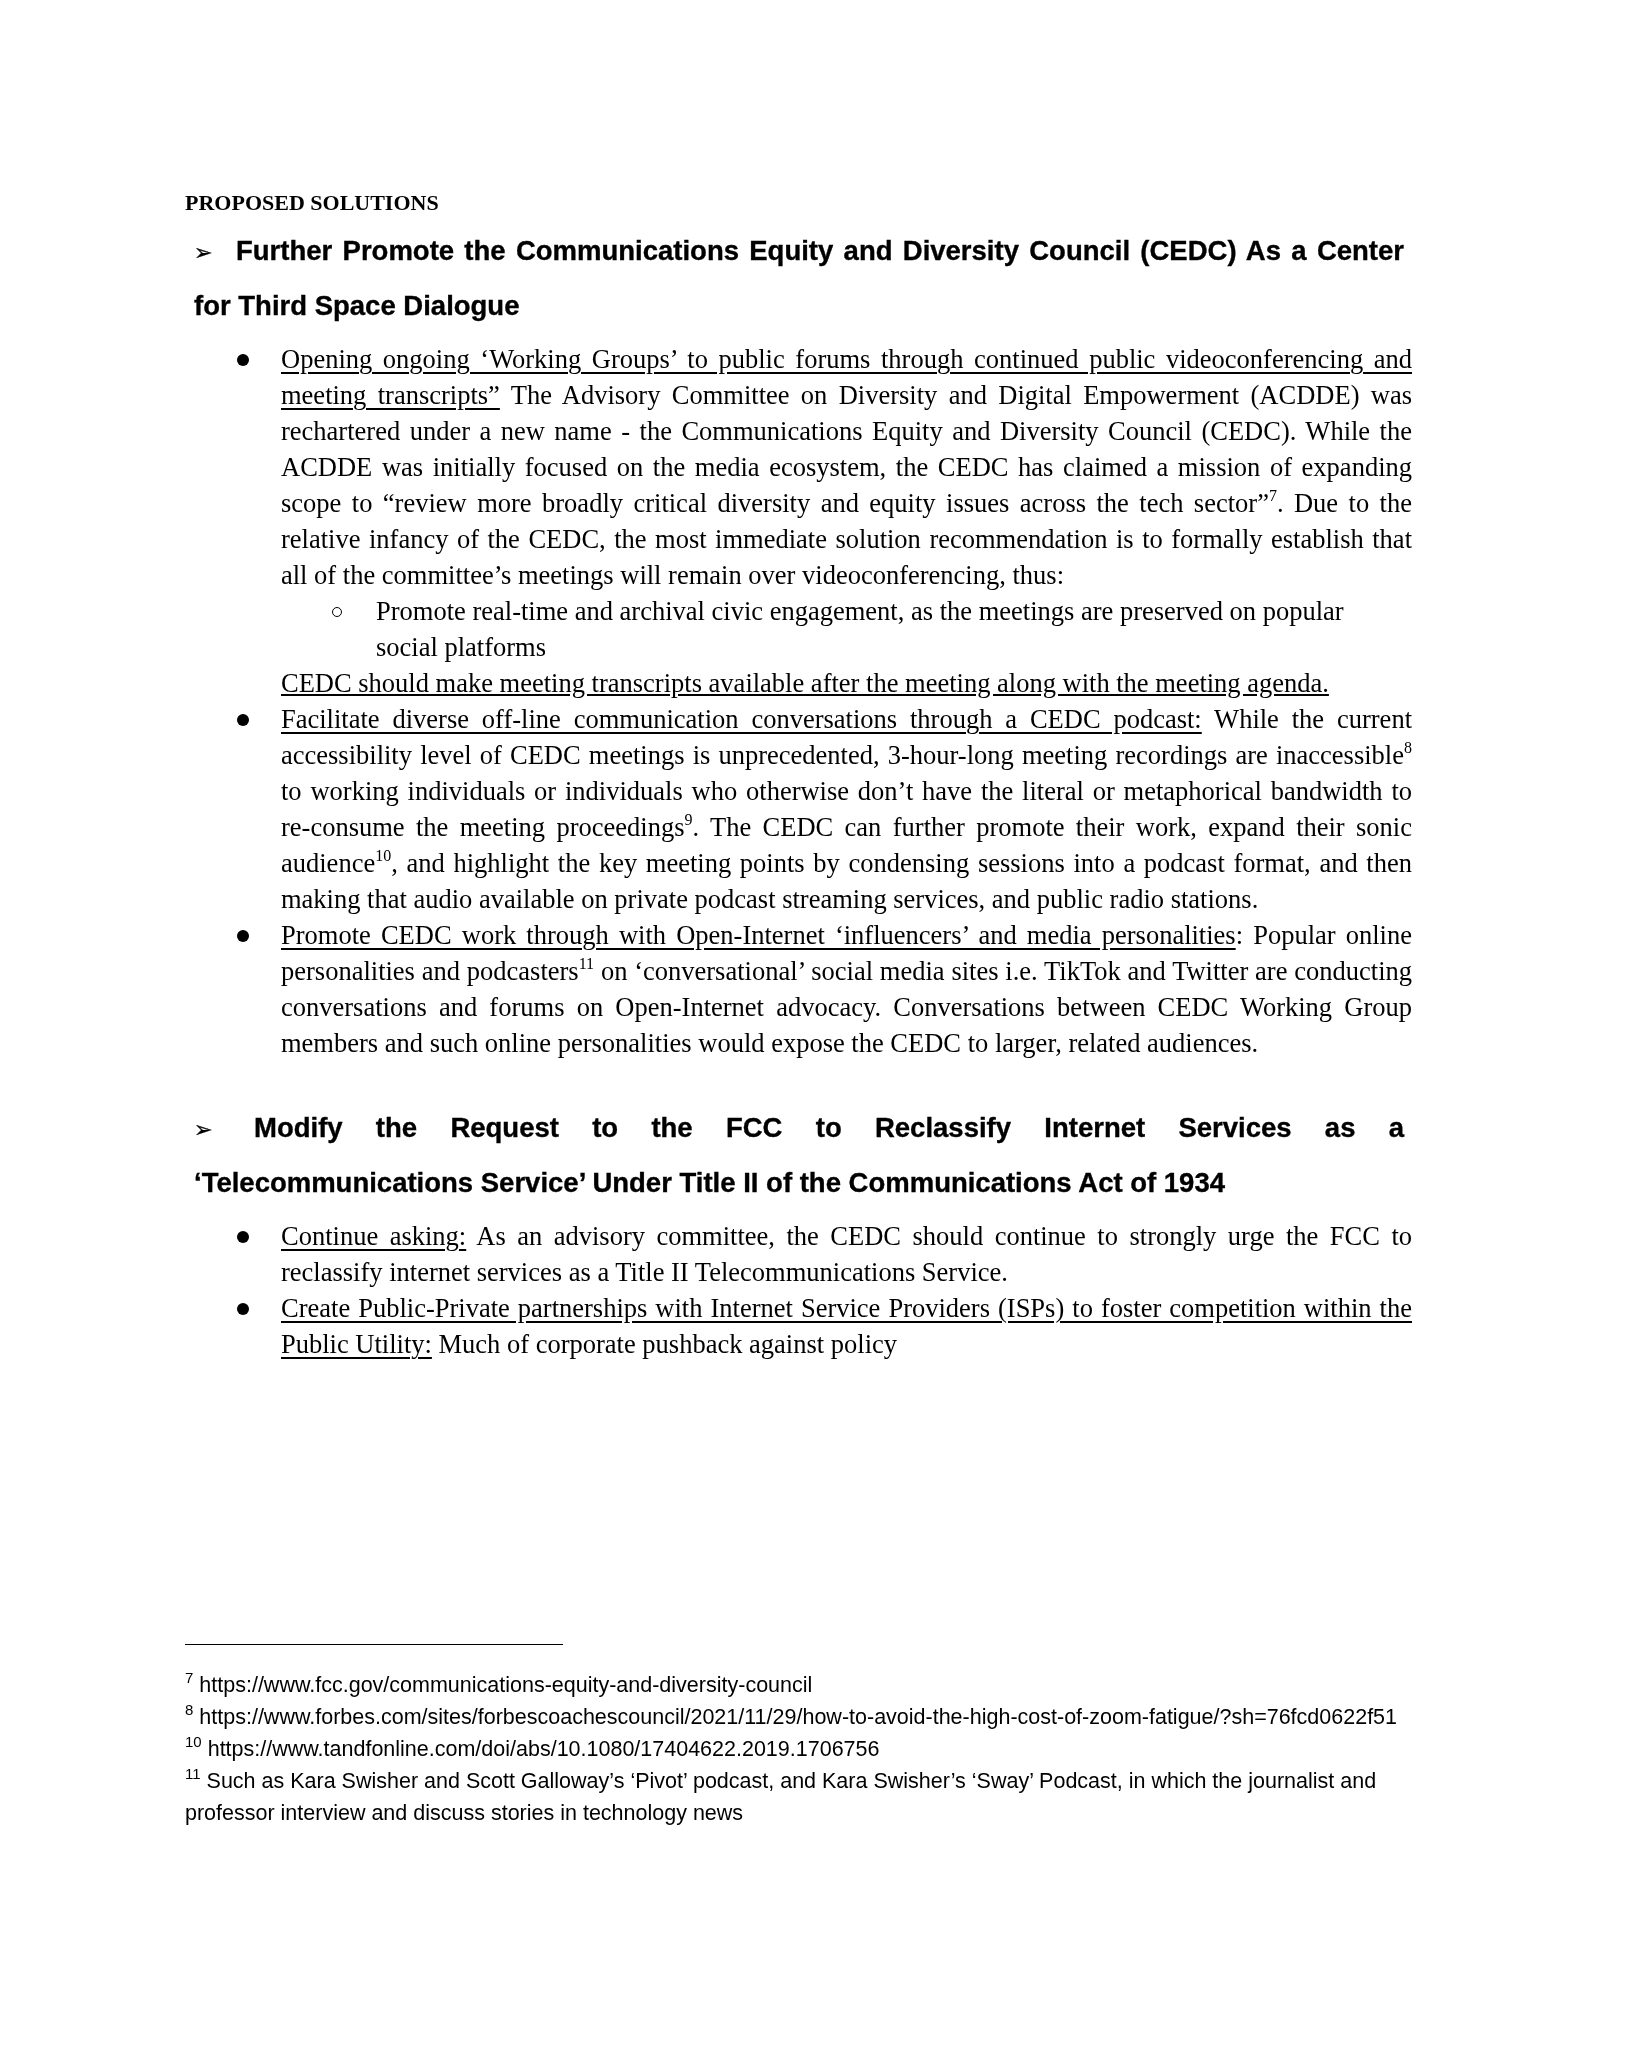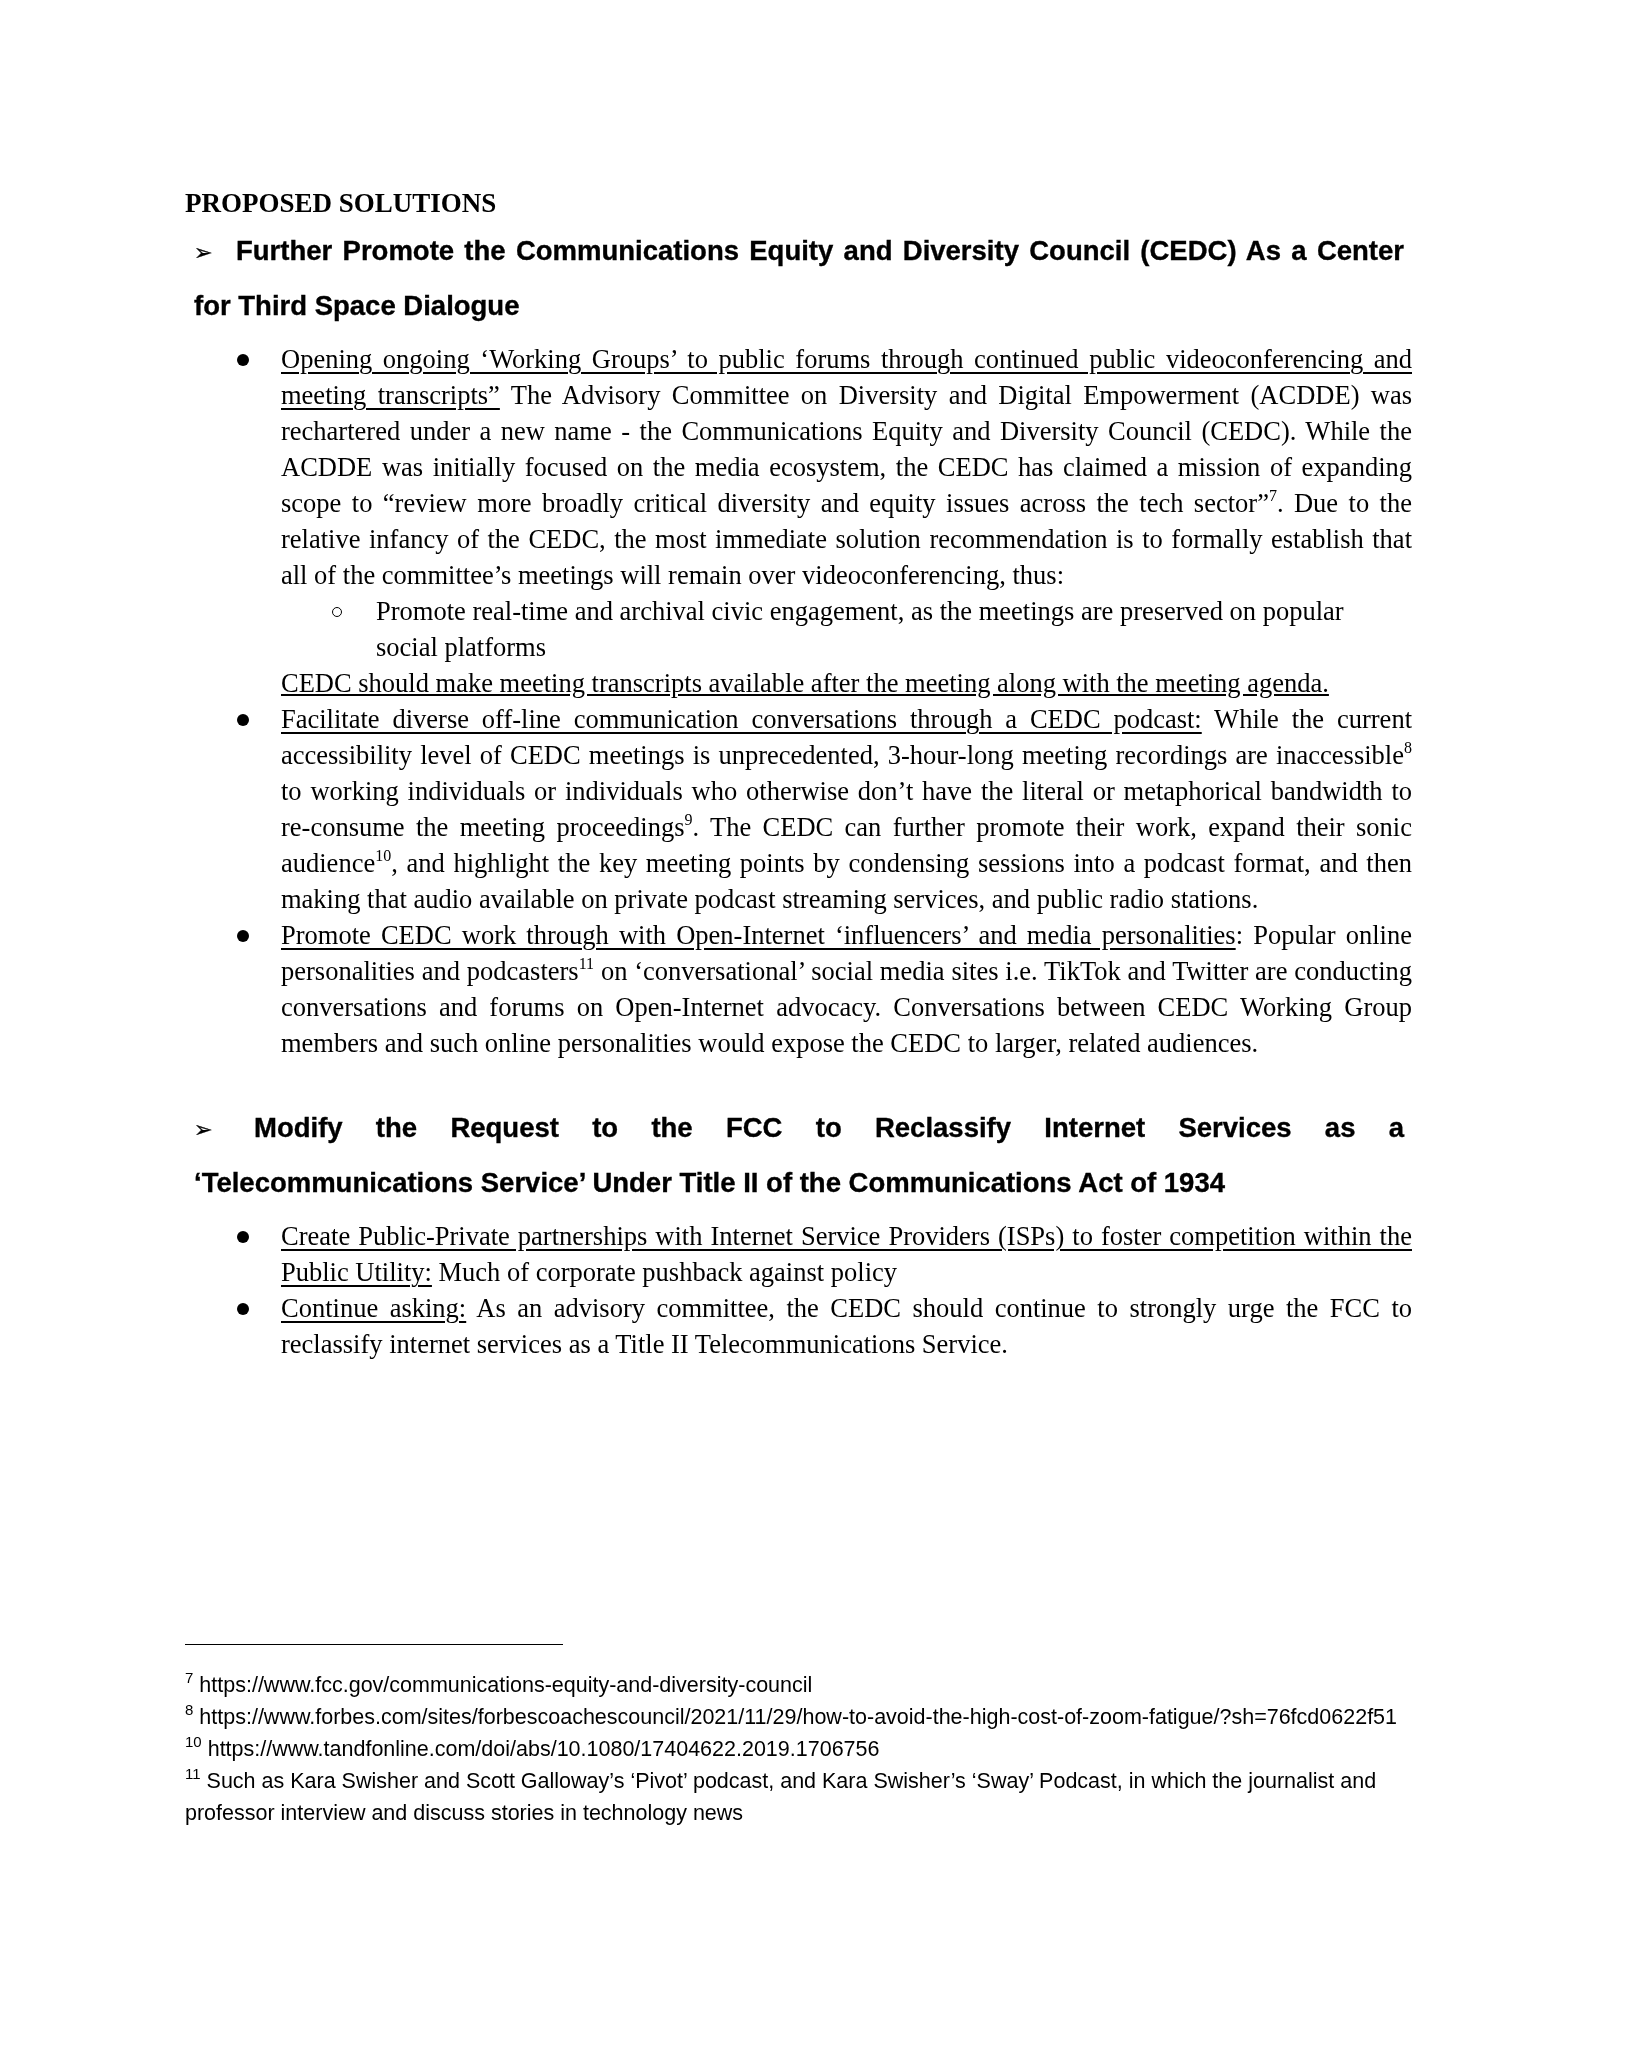--- a/index.html
+++ b/index.html
@@ -2,21 +2,21 @@
 <html><head>
   <meta charset="utf-8">
   <style>
     html, body { margin: 0; padding: 0; background: #ffffff; }
     body { width: 1626px; height: 2068px; position: relative; overflow: hidden; color: #000; }
     .page { position: absolute; left: 0; top: 0; width: 1626px; height: 2068px; }
     .content { position: absolute; left: 185px; top: 186px; width: 1228px; }
 
     .section-title {
       font-family: "Liberation Serif", "DejaVu Serif", serif;
-      font-weight: bold; font-size: 27px; line-height: 34px;
+      font-weight: bold; font-size: 22px; line-height: 34px;
       margin: 0; height: 34px;
     }
     .heading {
       font-family: "Liberation Sans", "DejaVu Sans", sans-serif;
       font-size: 27.5px; line-height: 53px; margin: 9px;
       text-align: justify; text-align-last: left;
       -webkit-text-stroke: 0.35px #000;
     }
     .heading .arrow { display: inline-block; width: 42px; font-size: 22px; }
     .h1 { margin-top: 4px; }
@@ -93,25 +93,25 @@
       </li>
     </ul>
 
     <h2 class="heading h2">
       <span class="arrow">➢</span><span>Modify the Request to the FCC to Reclassify Internet Services as a ‘Telecommunications Service’ Under Title II of the Communications Act of 1934</span>
     </h2>
 
     <ul class="bullets sec2-list">
       <li>
         <span class="dot"></span>
-        <span class="u">Create Public-Private partnerships with Internet Service Providers (ISPs) to foster competition within the Public Utility:</span><span> Much of corporate pushback against policy</span>
+        <span class="u">Continue asking:</span><span> As an advisory committee, the CEDC should continue to strongly urge the FCC to reclassify internet services as a Title II Telecommunications Service.</span>
       </li>
       <li>
         <span class="dot"></span>
-        <span class="u">Continue asking:</span><span> As an advisory committee, the CEDC should continue to strongly urge the FCC to reclassify internet services as a Title II Telecommunications Service.</span>
+        <span class="u">Create Public-Private partnerships with Internet Service Providers (ISPs) to foster competition within the Public Utility:</span><span> Much of corporate pushback against policy</span>
       </li>
     </ul>
   </div>
 
   <div class="fn-rule"></div>
 
   <div class="footnotes">
     <p class="fn"><sup>7</sup> <span>https://www.fcc.gov/communications-equity-and-diversity-council</span></p>
     <p class="fn"><sup>8</sup> <span style="word-break: break-all;">https://www.forbes.com/sites/forbescoachescouncil/2021/11/29/how-to-avoid-the-high-cost-of-zoom-fatigue/?sh=76fcd0622f51</span></p>
     <p class="fn"><sup>10</sup> <span>https://www.tandfonline.com/doi/abs/10.1080/17404622.2019.1706756</span></p>

